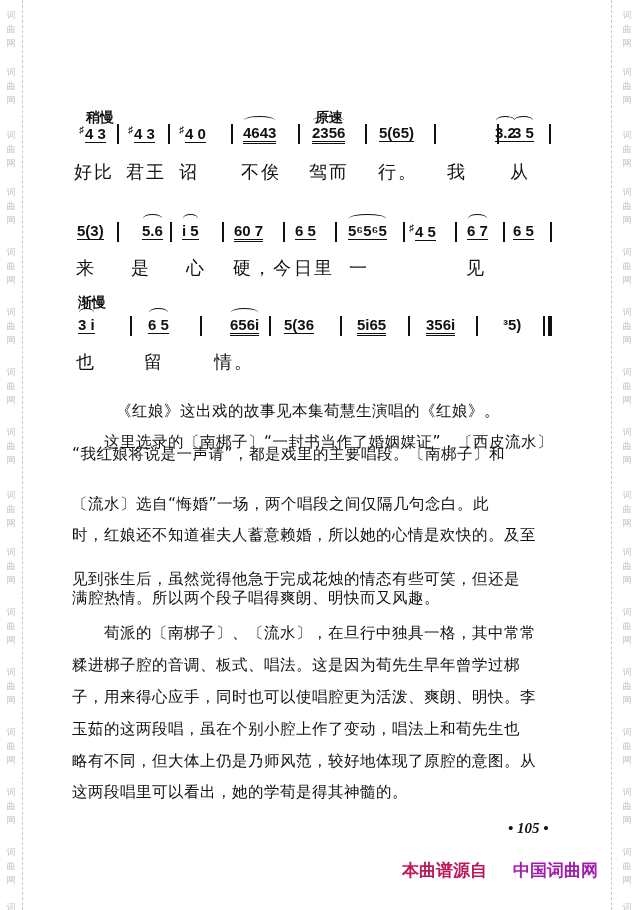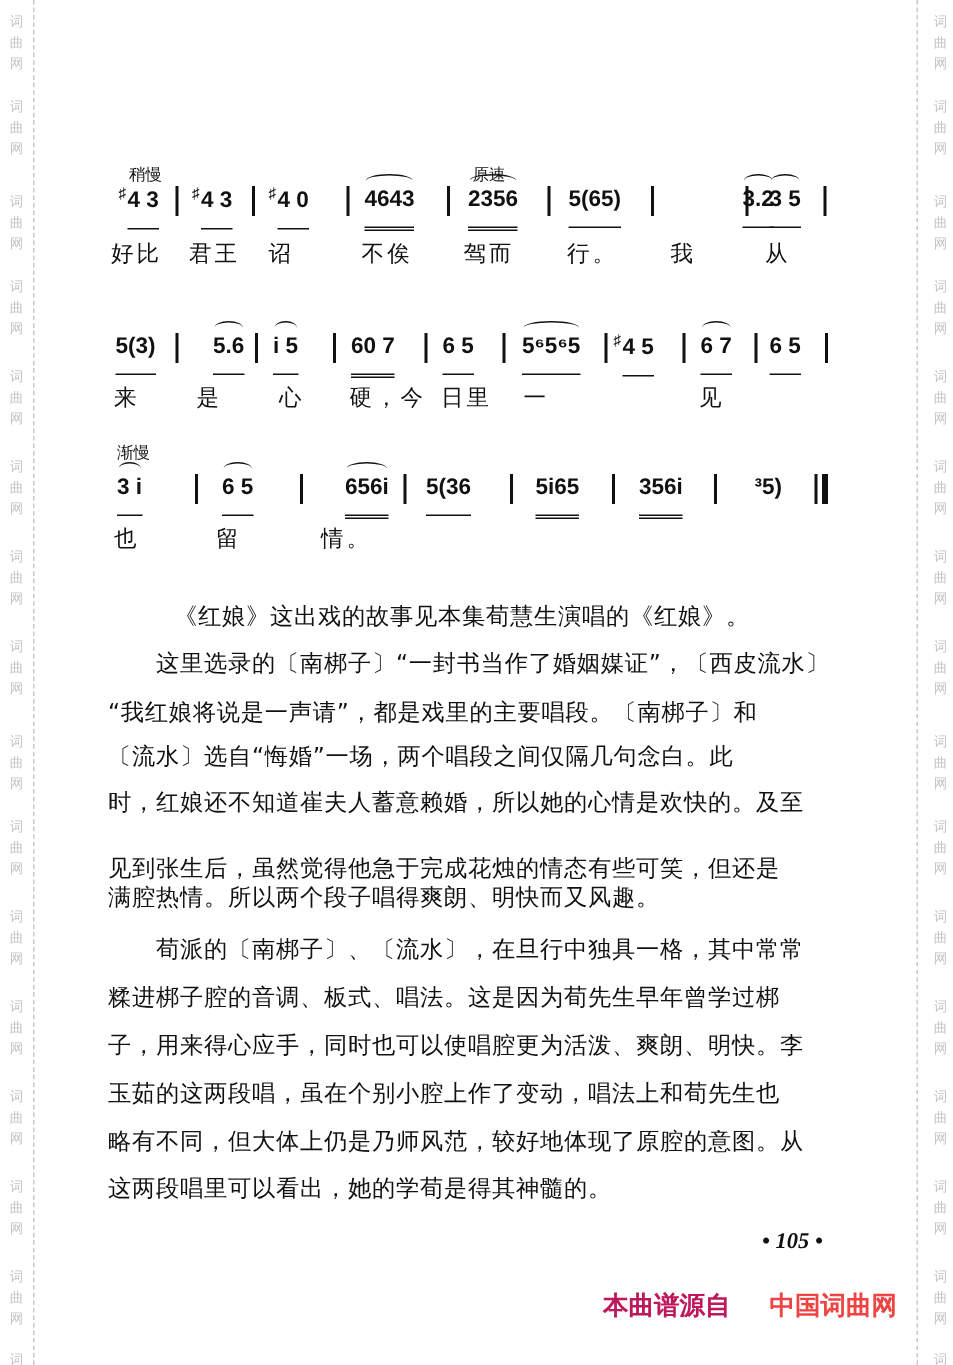--- a/index.html
+++ b/index.html
@@ -8,44 +8,44 @@
     background: #ffffff; color: #111;
     font-family: "DejaVu Sans", "Liberation Sans", sans-serif;
   }
   
   .wm-col { position: absolute; top: 0; width: 22px; height: 910px; }
   .wm-col.left { left: 0; border-right: 1px dashed #c8c8c8; }
   .wm-col.right { left: 611px; border-left: 1px dashed #c8c8c8; }
   .wm-group { position: absolute; width: 22px; text-align: center; font-size: 9px; line-height: 14px; color: #c4c4c4; }
   .wm-col.right .wm-group { left: 4px; }
   .wm-col.left .wm-group { left: 0; }
-  .tempo { position: absolute; font-size: 11px; font-weight: normal; color: #111; }
+  .tempo { position: absolute; font-size: 14px; font-weight: bold; color: #111; }
   .measure {
     position: absolute; font-family: "Liberation Sans", sans-serif; font-weight: bold;
     font-size: 15px; color: #111; white-space: nowrap; text-align: center;
   }
-  .measure .notes { display: inline-block; position: relative; border-bottom: 1.5px solid #111; padding-bottom: 10px; }
+  .measure .notes { display: inline-block; position: relative; border-bottom: 1.5px solid #111; padding-bottom: 0; }
   .measure .notes.dbl { border-bottom: 3px double #111; }
   .measure .notes.none { border-bottom: none; }
   .slur {
     position: absolute; left: 1px; right: 1px; top: -8px; height: 8px;
     border-top: 1.5px solid #111; border-radius: 50% 50% 0 0;
   }
   .sharp { font-size: 10px; vertical-align: 6px; margin-right: 1px; }
   .barline { position: absolute; width: 1.5px; height: 20px; background: #111; }
   .barline.final { width: 4px; }
   .barline.final-thin { width: 1.5px; }
-  .lyric { position: absolute; font-size: 15px; color: #111; white-space: nowrap; letter-spacing: 2px; }
+  .lyric { position: absolute; font-size: 18px; color: #111; white-space: nowrap; letter-spacing: 2px; }
 
   
   .para-line { position: absolute; left: 72px; font-size: 15.5px; line-height: 22px; color: #111; white-space: nowrap; letter-spacing: 0.5px; }
   .page-number { position: absolute; left: 508px; top: 820px; font-family: "Liberation Serif", serif; font-style: italic; font-weight: bold; font-size: 15px; color: #111; }
   .footer { position: absolute; top: 859px; font-size: 17px; font-weight: bold; white-space: nowrap; }
   .footer.src { left: 402px; color: #be185d; }
-  .footer.site { left: 513px; color: #ef4444; }
+  .footer.site { left: 513px; color: #a21caf; }
 </style>
 </head>
 <body>
 
 <div class="wm-col left" id="wm-left">
     <div class="wm-group" style="top: 8px;">
       <div>词</div>
       <div>曲</div>
       <div>网</div>
     </div>
@@ -273,21 +273,21 @@
     <div class="barline final-thin" style="left: 543px; top: 316px;"></div>
     <div class="barline final" style="left: 548px; top: 316px;"></div>
     <div class="lyric" style="left: 76px; top: 350px;">也</div>
     <div class="lyric" style="left: 144px; top: 350px;">留</div>
     <div class="lyric" style="left: 214px; top: 350px;">情。</div>
   </div>
 
 <div id="text-body">
     <div class="para-line" style="left: 116px; top: 400px;">《红娘》这出戏的故事见本集荀慧生演唱的《红娘》。</div>
     <div class="para-line" style="left: 104px; top: 431px; text-align: right;">这里选录的〔南梆子〕“一封书当作了婚姻媒证”，〔西皮流水〕</div>
-    <div class="para-line" style="left: 72px; top: 464px;">“我红娘将说是一声请”，都是戏里的主要唱段。〔南梆子〕和</div>
+    <div class="para-line" style="left: 72px; top: 443px;">“我红娘将说是一声请”，都是戏里的主要唱段。〔南梆子〕和</div>
     <div class="para-line" style="left: 72px; top: 493px;">〔流水〕选自“悔婚”一场，两个唱段之间仅隔几句念白。此</div>
     <div class="para-line" style="left: 72px; top: 524px;">时，红娘还不知道崔夫人蓄意赖婚，所以她的心情是欢快的。及至</div>
     <div class="para-line" style="left: 72px; top: 556px; margin-top: 12px;">见到张生后，虽然觉得他急于完成花烛的情态有些可笑，但还是</div>
     <div class="para-line" style="left: 72px; top: 587px;">满腔热情。所以两个段子唱得爽朗、明快而又风趣。</div>
     <div class="para-line" style="left: 104px; top: 622px;">荀派的〔南梆子〕、〔流水〕，在旦行中独具一格，其中常常</div>
     <div class="para-line" style="left: 72px; top: 654px;">糅进梆子腔的音调、板式、唱法。这是因为荀先生早年曾学过梆</div>
     <div class="para-line" style="left: 72px; top: 686px;">子，用来得心应手，同时也可以使唱腔更为活泼、爽朗、明快。李</div>
     <div class="para-line" style="left: 72px; top: 718px;">玉茹的这两段唱，虽在个别小腔上作了变动，唱法上和荀先生也</div>
     <div class="para-line" style="left: 72px; top: 750px;">略有不同，但大体上仍是乃师风范，较好地体现了原腔的意图。从</div>
     <div class="para-line" style="left: 72px; top: 781px;">这两段唱里可以看出，她的学荀是得其神髓的。</div>

